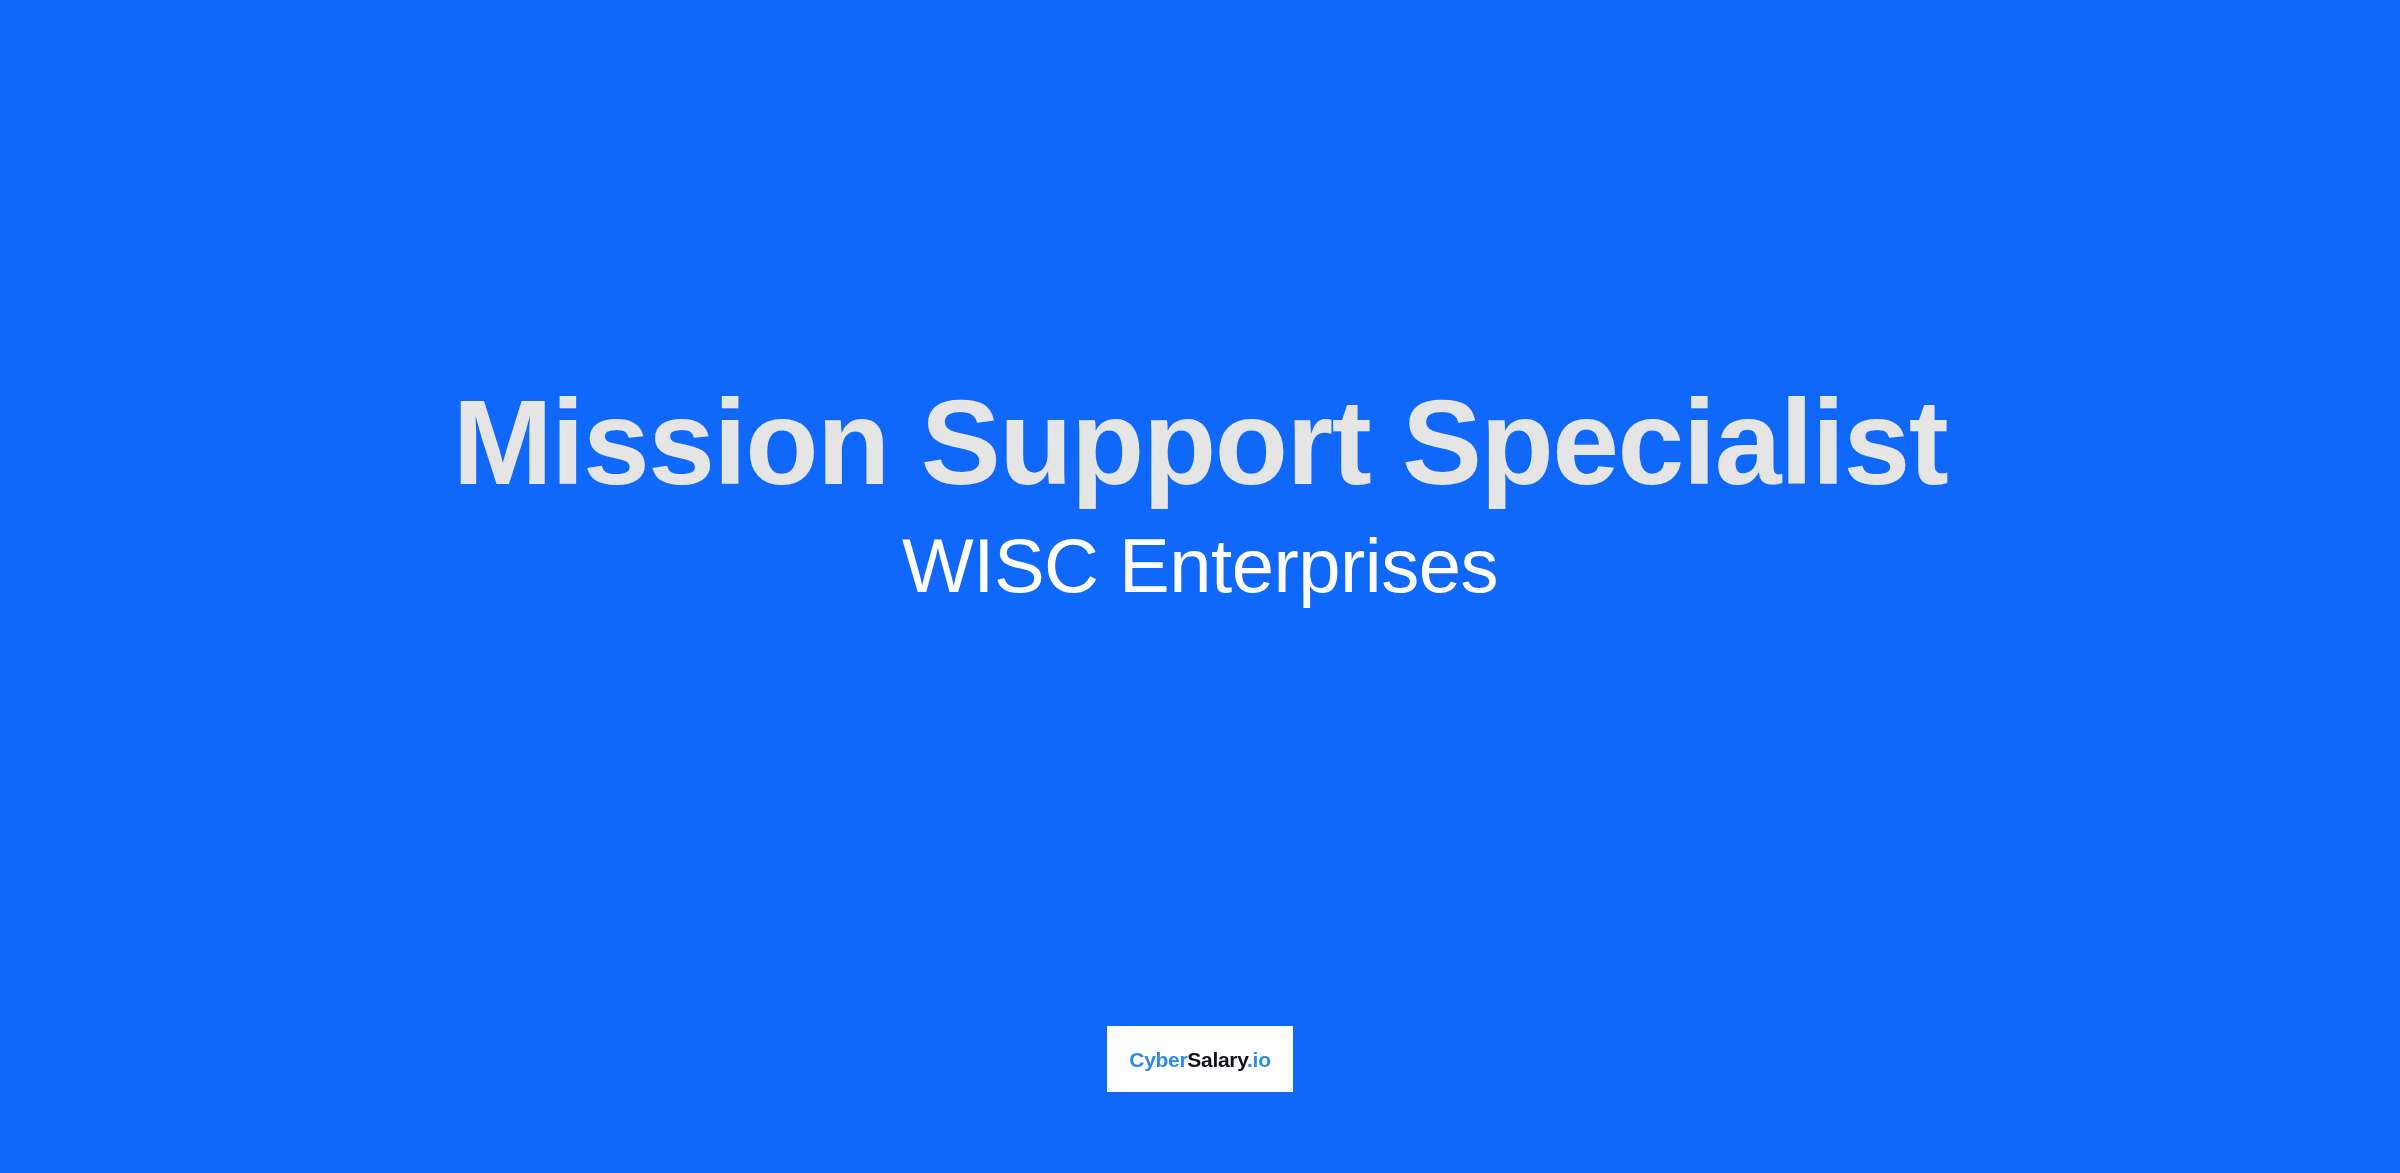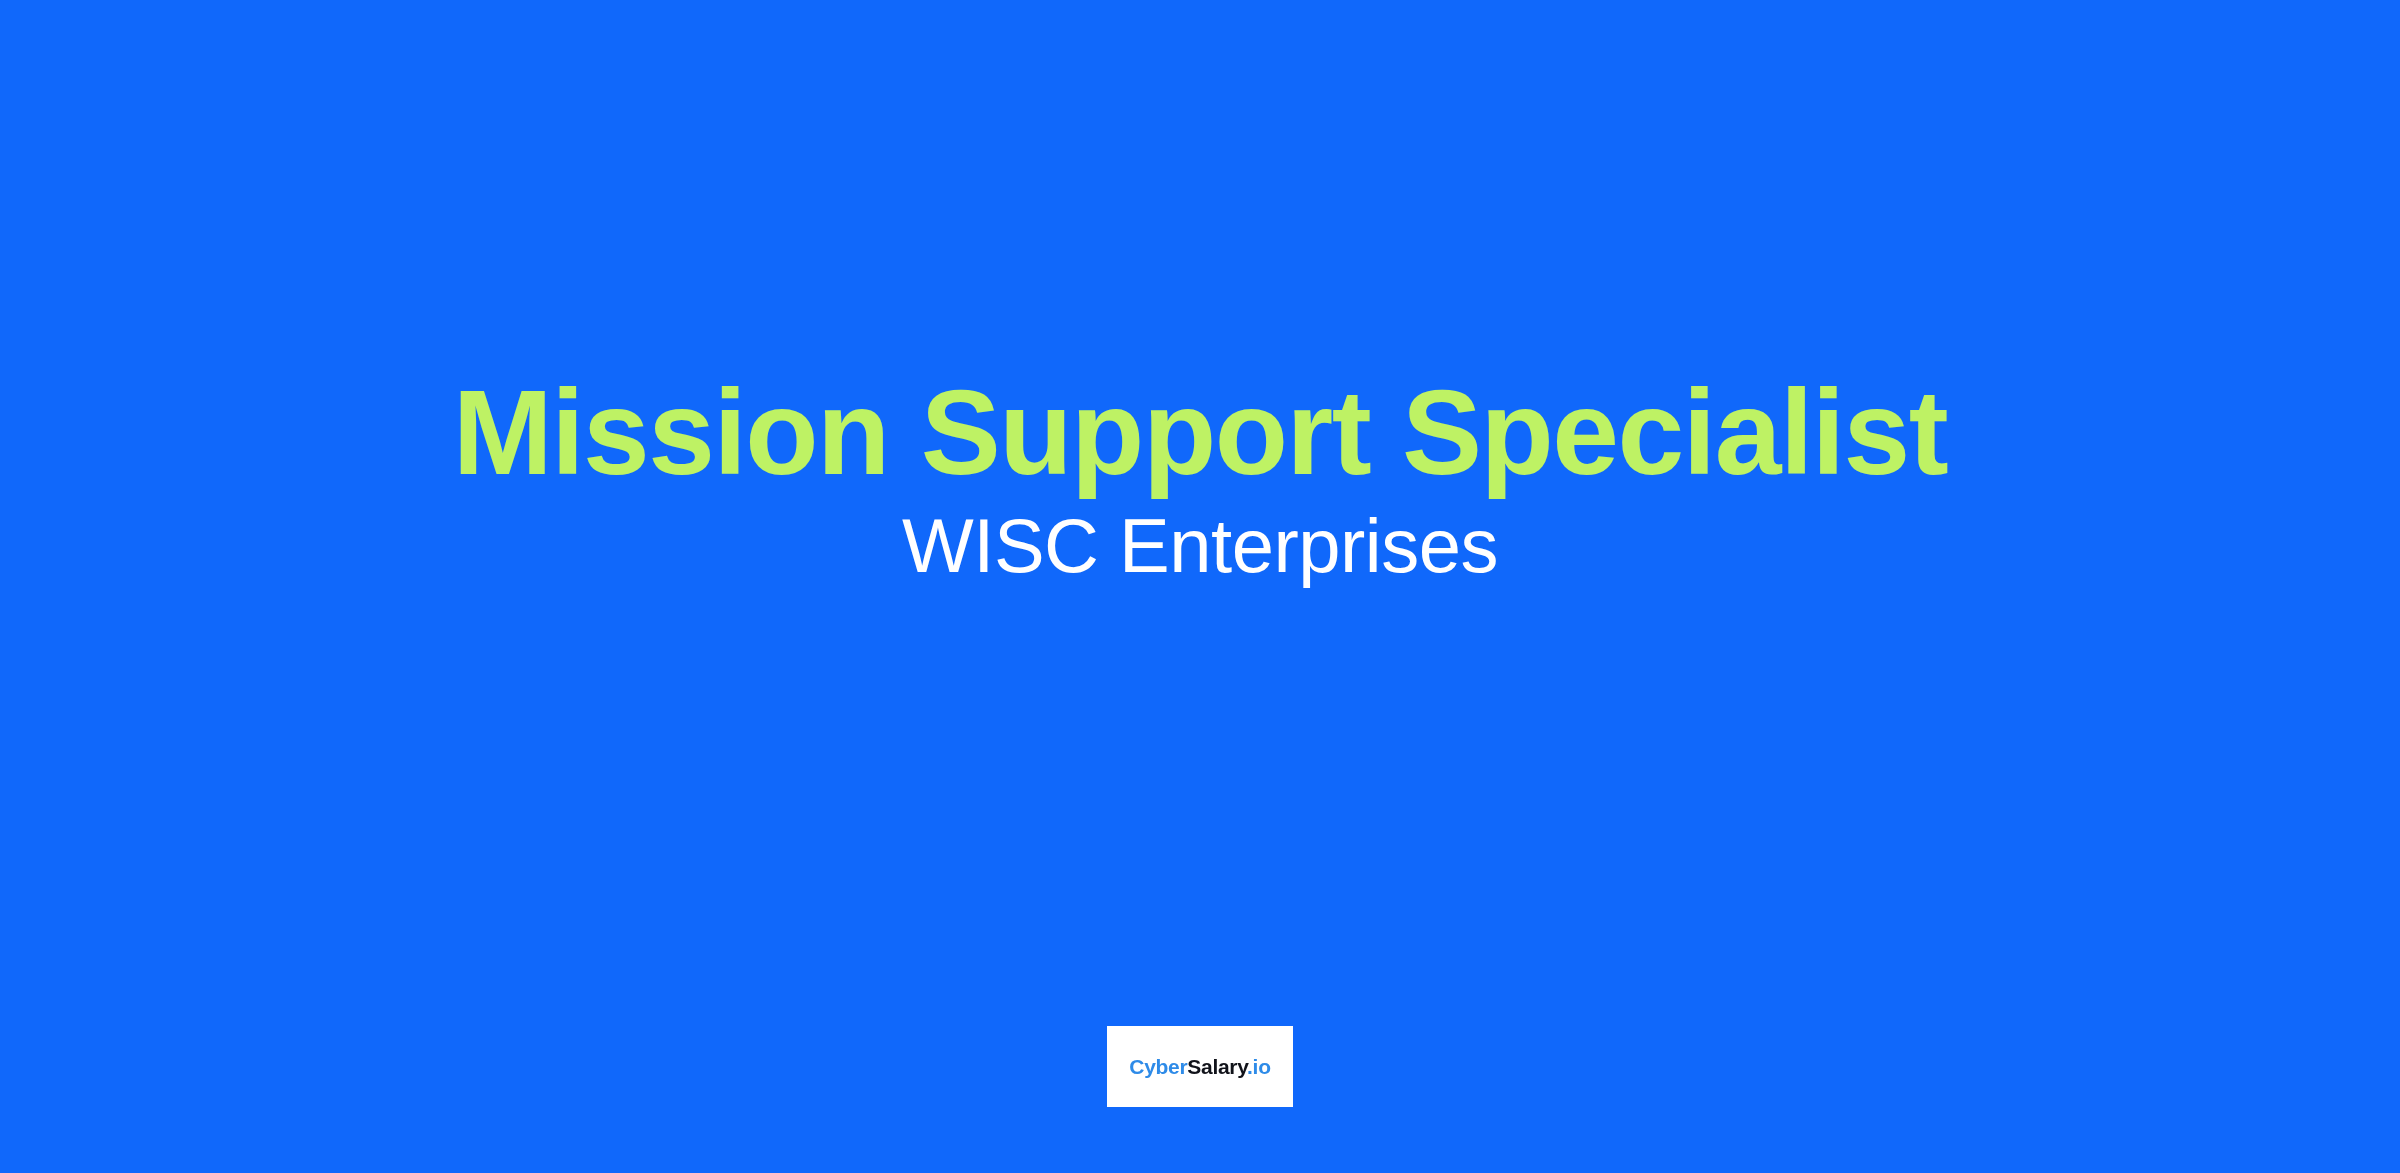--- a/index.html
+++ b/index.html
@@ -34,27 +34,27 @@
     right: 0;
     top: 372px;
     display: flex;
     flex-direction: column;
     align-items: center;
     text-align: center;
   }
 
   .hero-title {
     display: block;
-    margin: 0;
+    margin: 10px;
     font-family: "Liberation Sans", sans-serif;
     font-size: 120px;
     font-weight: 700;
     line-height: 1.0;
     letter-spacing: -1.5px;
-    color: #bef264;
+    color: #e5e5e5;
     white-space: nowrap;
   }
 
   .hero-subtitle {
     display: block;
     margin: 8px;
     margin-top: 16px;
     font-family: "Liberation Sans", sans-serif;
     font-size: 76px;
     font-weight: 400;
@@ -64,21 +64,21 @@
     white-space: nowrap;
   }
 
   
   .logo-plate {
     position: absolute;
     left: 50%;
     transform: translateX(-50%);
     top: 1026px;
     width: 186px;
-    height: 81px;
+    height: 66px;
     background: #ffffff;
     border-radius: 0;
     display: flex;
     align-items: center;
     justify-content: center;
   }
 
   .logo-wordmark {
     font-family: "Liberation Sans", sans-serif;
     font-size: 21px;

